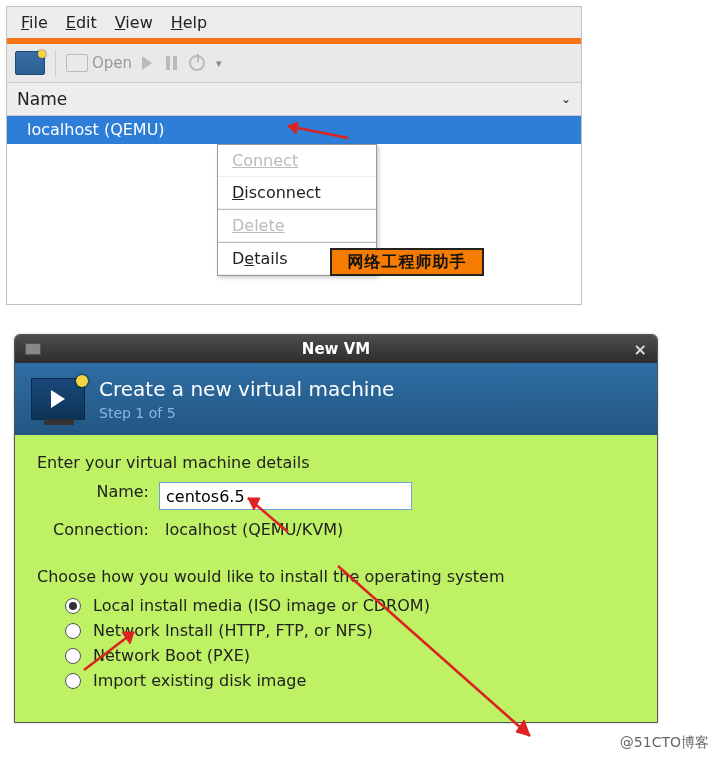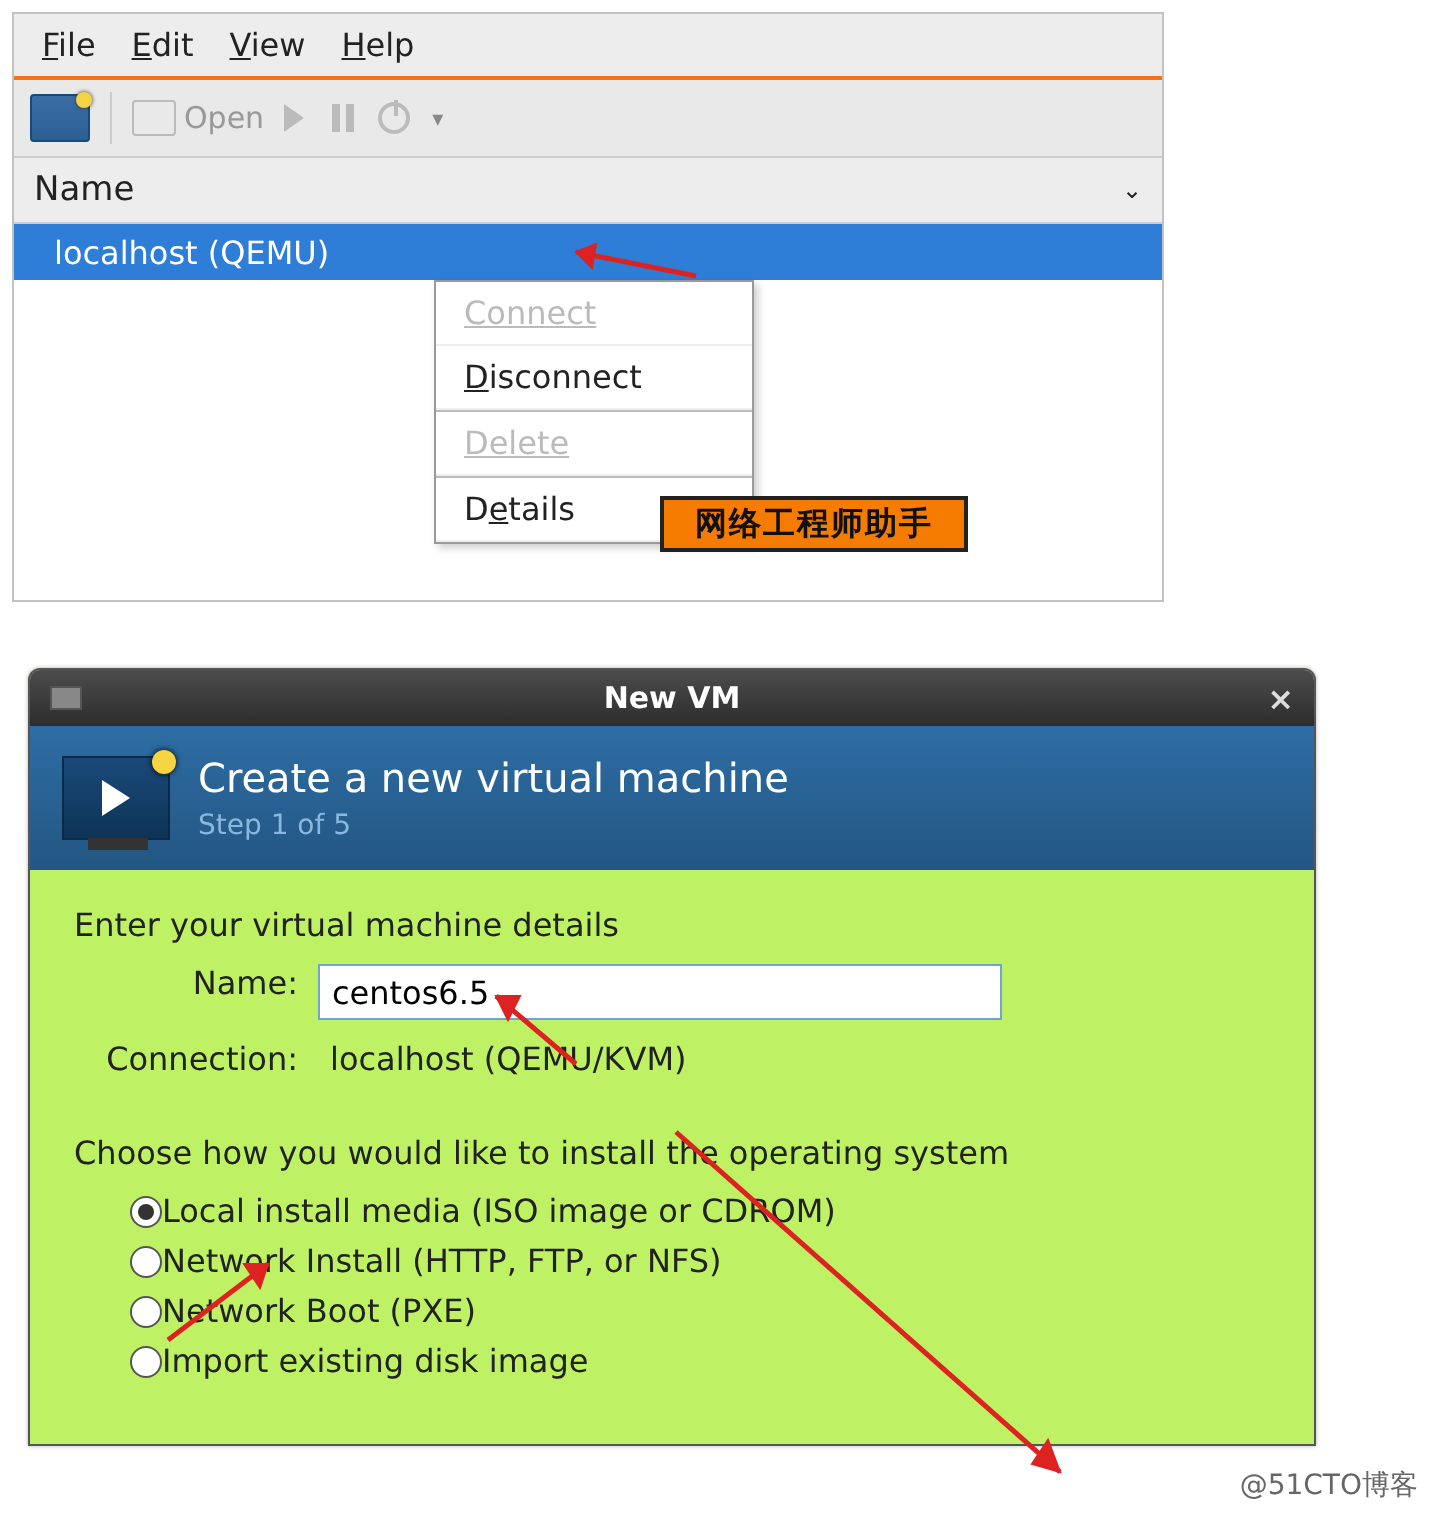--- a/index.html
+++ b/index.html
@@ -1,39 +1,39 @@
 <!DOCTYPE html>
 <html><head>
 <meta charset="utf-8">
 <style>
 * { box-sizing: border-box; margin: 0; padding: 0; font-family: "DejaVu Sans", "Liberation Sans", sans-serif; }
 body { background: #fff; width: 715px; height: 760px; position: relative; }
 
 
 .top-window { position: absolute; left: 6px; top: 6px; width: 576px; border: 1px solid #c2c2c2; background: #ededed; }
-.menubar { display: flex; gap: 2px; padding: 4px 6px; font-size: 16px; color: #222; border-bottom: 2px solid #f97316; background: #ededed; }
+.menubar { display: flex; gap: 2px; padding: 4px 6px; font-size: 16px; color: #222; border-bottom: 6px solid #f97316; background: #ededed; }
 .menubar span { padding: 2px 8px; }
 .menubar span u { text-decoration: underline; }
 .toolbar { display: flex; align-items: center; gap: 4px; padding: 6px 8px; background: #e9e9e9; border-bottom: 1px solid #ccc; }
 .tool-icon { width: 30px; height: 24px; display: inline-flex; align-items: center; justify-content: center; }
 .monitor-btn { background: linear-gradient(#3a6ea5,#2b5f94); border: 1px solid #1a4a7a; width: 30px; height: 24px; position: relative; border-radius: 2px; }
 .monitor-btn::after { content:""; position:absolute; top:-2px; right:-2px; width:8px; height:8px; background:#f5d442; border-radius:50%; box-shadow:0 0 2px #333; }
 .open-grp { display:flex; align-items:center; gap:4px; color:#999; }
 .open-mon { width:22px; height:18px; border:1.5px solid #bbb; border-radius:2px; display:inline-block; }
 .open-label { font-size:15px; color:#999; }
 .tri-play { width:0; height:0; border-left:10px solid #bbb; border-top:7px solid transparent; border-bottom:7px solid transparent; margin:0 6px; }
 .pause-icon { display:flex; gap:3px; margin:0 4px; }
 .pause-icon span { width:4px; height:14px; background:#bbb; }
 .power-icon { width:16px; height:16px; border:2px solid #bbb; border-radius:50%; position:relative; margin:0 4px; }
 .power-icon::after { content:""; position:absolute; top:-3px; left:6px; width:2px; height:8px; background:#bbb; }
 .chev { font-size:11px; color:#888; margin-left:3px; }
 .name-section { background:#fff; }
 .name-header { display:flex; justify-content:space-between; align-items:center; padding:6px 10px; font-size:17px; color:#222; border-bottom:1px solid #ccc; background:#ededed; }
 .name-chev { font-size:12px; }
-.selected-row { background:#2e7dd7; color:#fff; padding:4px 20px; font-size:16px; height:28px; display:flex; align-items:center; }
+.selected-row { background:#2e7dd7; color:#fff; padding:4px 20px; font-size:16px; height:28px; display:flex; }
 .list-body { height:160px; background:#fff; position:relative; }
 
 
 .ctx { position:absolute; left:210px; top:0px; width:160px; background:#fff; border:1px solid #999; box-shadow:2px 2px 4px rgba(0,0,0,.2); font-size:16px; }
 .ctx .item { padding:6px 14px; border-bottom:1px solid #eee; color:#222; }
 .ctx .item.disabled { color:#bbb;text-decoration:underline; }
 .ctx .item.sep { border-top:1px solid #bbb; }
 
 
 .arrow { position:absolute; stroke:#d22; fill:#d22; }
@@ -51,24 +51,24 @@
 .wiz-mon { width:54px; height:42px; background:linear-gradient(#1a4a7a,#0d3355); border:1px solid #0a2a4a; display:flex; align-items:center; justify-content:center; position:relative; }
 .wiz-mon::before { content:""; width:0; height:0; border-left:14px solid #fff; border-top:9px solid transparent; border-bottom:9px solid transparent; }
 .wiz-mon::after { content:""; position:absolute; bottom:-6px; left:12px; width:30px; height:6px; background:#333; }
 .wiz-mon .star { position:absolute; top:-4px; right:-4px; width:12px; height:12px; background:#f5d442; border-radius:50%; box-shadow:0 0 3px #000; }
 .wiz-titles .h1 { font-size:20px; color:#fff; }
 .wiz-titles .step { font-size:14px; color:#8ab7df; margin-top:4px; }
 .dlg-body { padding:18px 22px 26px 22px; font-size:16px; color:#222; }
 .dlg-body .label-row { margin-bottom:8px; }
 .form-row { display:flex; gap:10px; margin:10px 0; }
 .form-row label { width:112px; text-align:right; }
-.name-input { width:342px; height:28px; border:1.5px solid #6fa3d6; padding:2px 6px; font-size:16px; background:#fff; outline:none; }
+.name-input { width:253px; height:28px; border:1.5px solid #6fa3d6; padding:2px 6px; font-size:16px; background:#fff; outline:none; }
 .conn-value { padding-left:6px; }
 .choose-label { margin:28px 0 10px 0; }
-.radio-row { display:flex; align-items:center; gap:0; margin:6px 0 6px 28px; font-size:16px; }
+.radio-row { display:flex; align-items:center; gap:12px; margin:6px 0 6px 28px; font-size:16px; }
 .radio { width:16px; height:16px; border:1.5px solid #555; border-radius:50%; display:inline-flex; align-items:center; justify-content:center; background:#fff; }
 .radio.sel::after { content:""; width:8px; height:8px; background:#333; border-radius:50%; }
 
 
 .wm { position:absolute; right:6px; bottom:8px; font-size:14px; color:#666; }
 </style>
 </head>
 <body>
 
 <div class="top-window">

